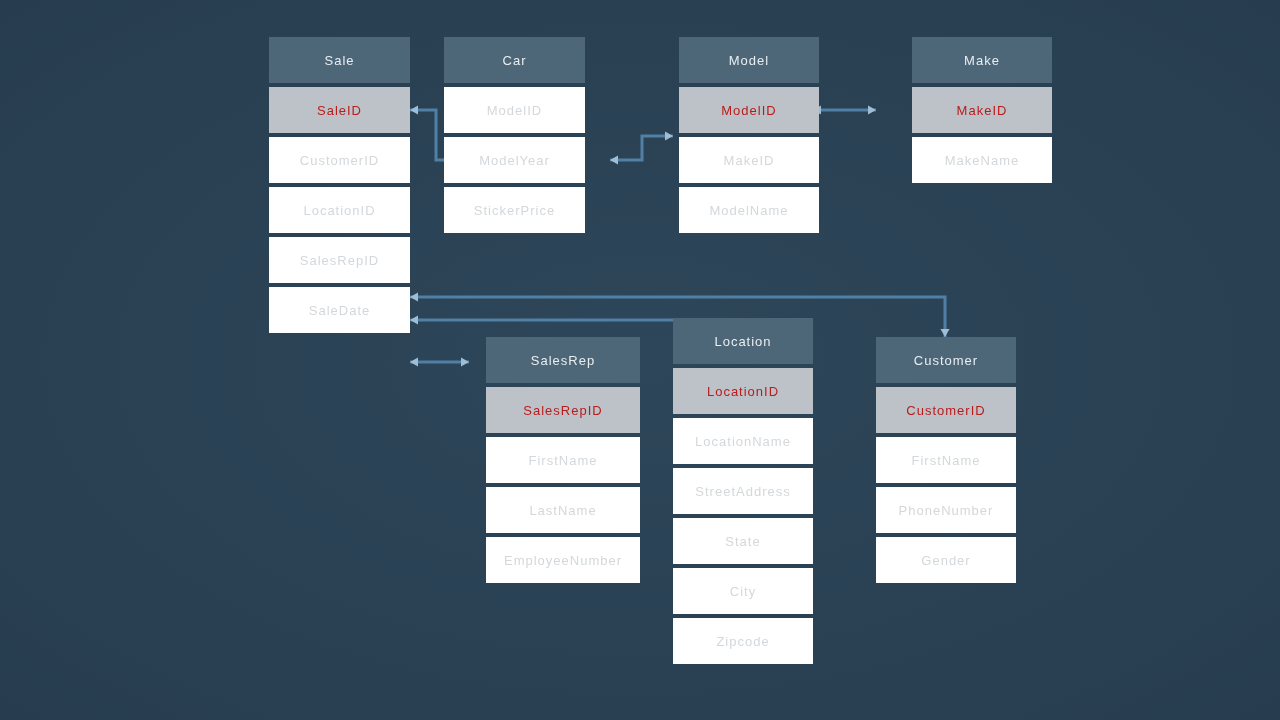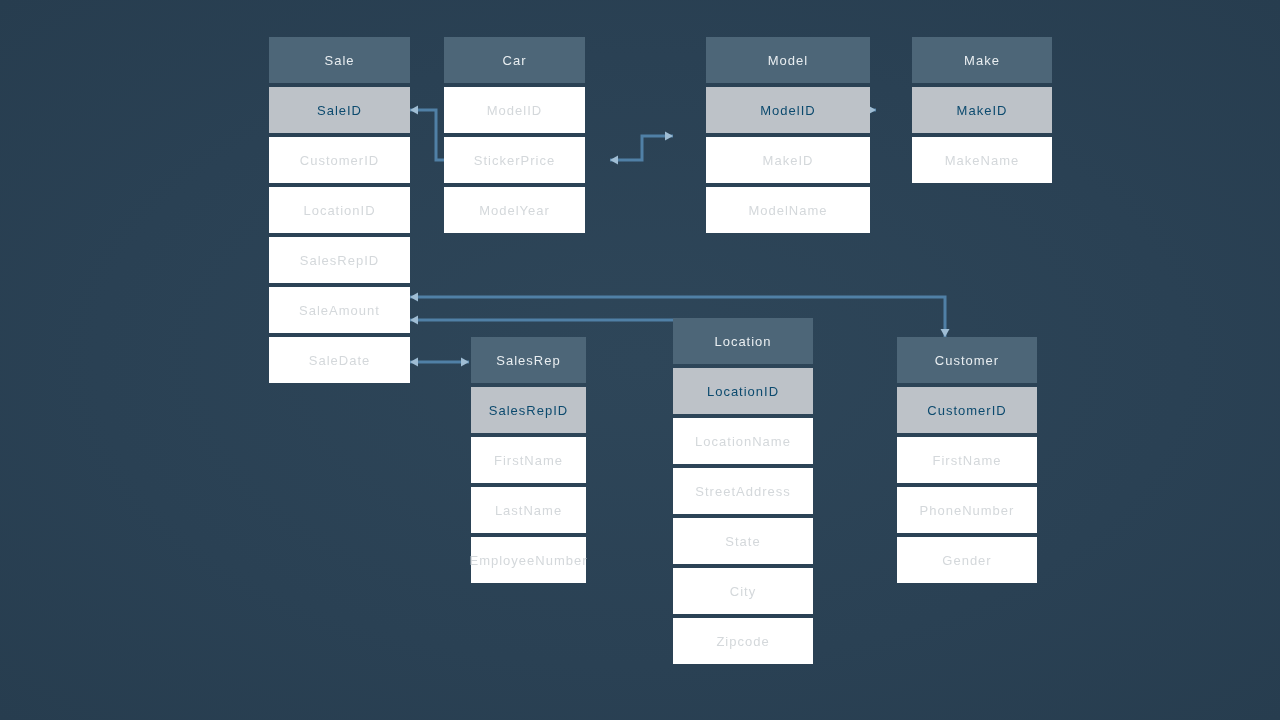--- a/index.html
+++ b/index.html
@@ -29,21 +29,21 @@
     font-size: 13px;
     letter-spacing: 1px;
     box-sizing: border-box;
   }
   .thead {
     background: #4d6678;
     color: #e9eef1;
   }
   .trow.key {
     background: #bdc2c8;
-    color: #0c4a6e;
+    color: #b91c1c;
     text-align: center;
   }
   .trow.plain {
     background: #ffffff;
     color: #d4d8db;
   }
 </style>
 </head>
 <body>
 
@@ -68,57 +68,56 @@
       <path d="M 410 362 L 418 357.5 L 418 366.5 Z" fill="#9fbdd4"></path>
       <path d="M 469 362 L 461 357.5 L 461 366.5 Z" fill="#9fbdd4"></path>
     </svg>
   <div id="tables-layer">
       <div class="erd-table" style="left: 269px; top: 37px; width: 141px;">
         <div class="thead">Sale</div>
         <div class="trow key">SaleID</div>
         <div class="trow plain">CustomerID</div>
         <div class="trow plain">LocationID</div>
         <div class="trow plain">SalesRepID</div>
-        <div class="trow plain">SaleAmount</div>
         <div class="trow plain">SaleDate</div>
       </div>
       <div class="erd-table" style="left: 444px; top: 37px; width: 141px;">
         <div class="thead">Car</div>
         <div class="trow plain">ModelID</div>
+        <div class="trow plain">ModelYear</div>
         <div class="trow plain">StickerPrice</div>
-        <div class="trow plain">ModelYear</div>
       </div>
-      <div class="erd-table" style="left: 706px; top: 37px; width: 164px;">
+      <div class="erd-table" style="left: 679px; top: 37px; width: 140px;">
         <div class="thead">Model</div>
         <div class="trow key">ModelID</div>
         <div class="trow plain">MakeID</div>
         <div class="trow plain">ModelName</div>
       </div>
       <div class="erd-table" style="left: 912px; top: 37px; width: 140px;">
         <div class="thead">Make</div>
         <div class="trow key">MakeID</div>
         <div class="trow plain">MakeName</div>
       </div>
-      <div class="erd-table" style="left: 471px; top: 337px; width: 115px;">
+      <div class="erd-table" style="left: 486px; top: 337px; width: 154px;">
         <div class="thead">SalesRep</div>
         <div class="trow key">SalesRepID</div>
         <div class="trow plain">FirstName</div>
         <div class="trow plain">LastName</div>
         <div class="trow plain">EmployeeNumber</div>
       </div>
       <div class="erd-table" style="left: 673px; top: 318px; width: 140px;">
         <div class="thead">Location</div>
         <div class="trow key">LocationID</div>
         <div class="trow plain">LocationName</div>
         <div class="trow plain">StreetAddress</div>
         <div class="trow plain">State</div>
         <div class="trow plain">City</div>
         <div class="trow plain">Zipcode</div>
       </div>
-      <div class="erd-table" style="left: 897px; top: 337px; width: 140px;">
+      <div class="erd-table" style="left: 876px; top: 337px; width: 140px;">
         <div class="thead">Customer</div>
         <div class="trow key">CustomerID</div>
         <div class="trow plain">FirstName</div>
         <div class="trow plain">PhoneNumber</div>
         <div class="trow plain">Gender</div>
       </div>
     </div>
 </div>
 
 </body></html>

